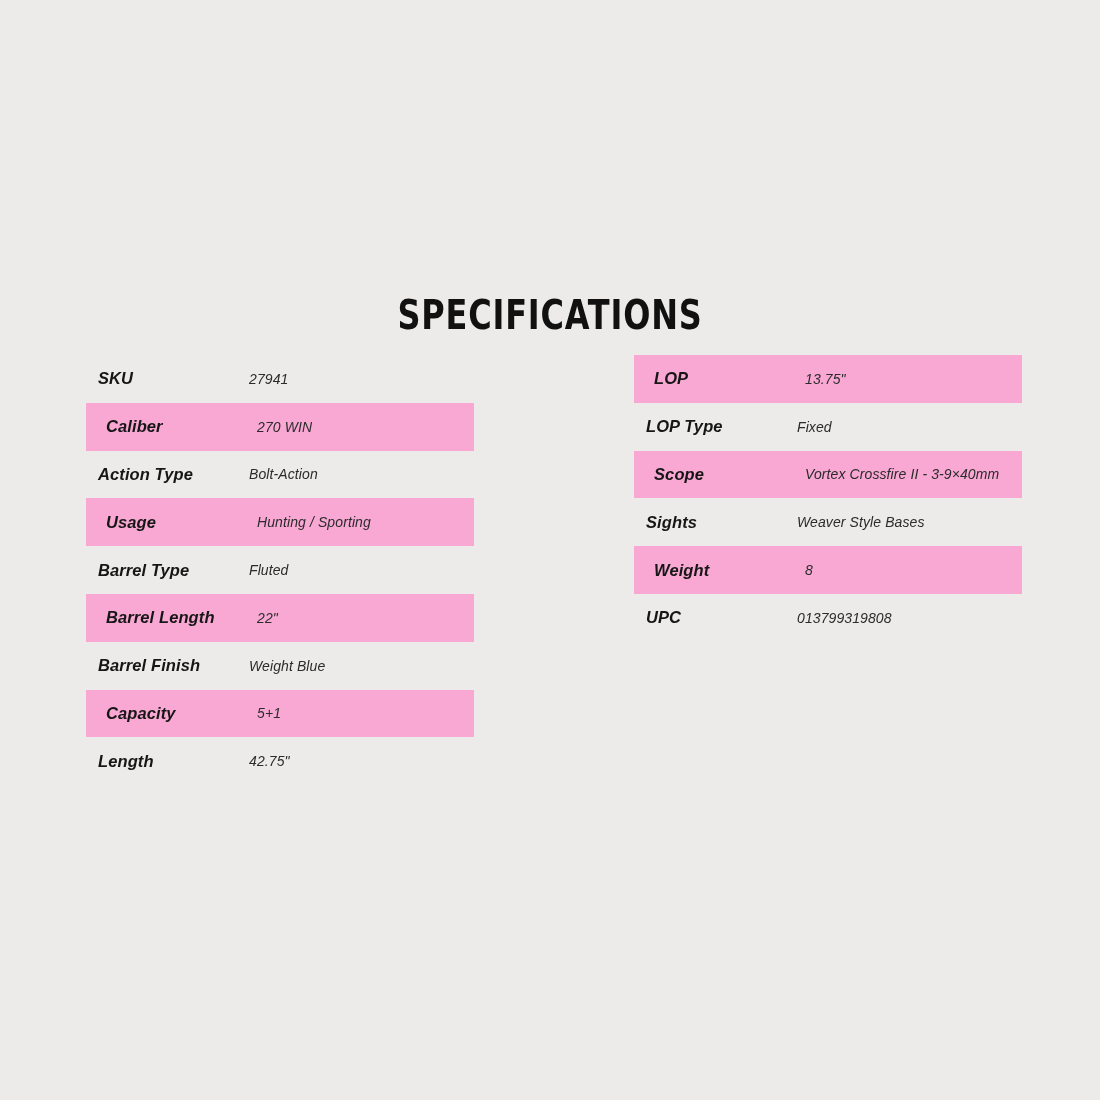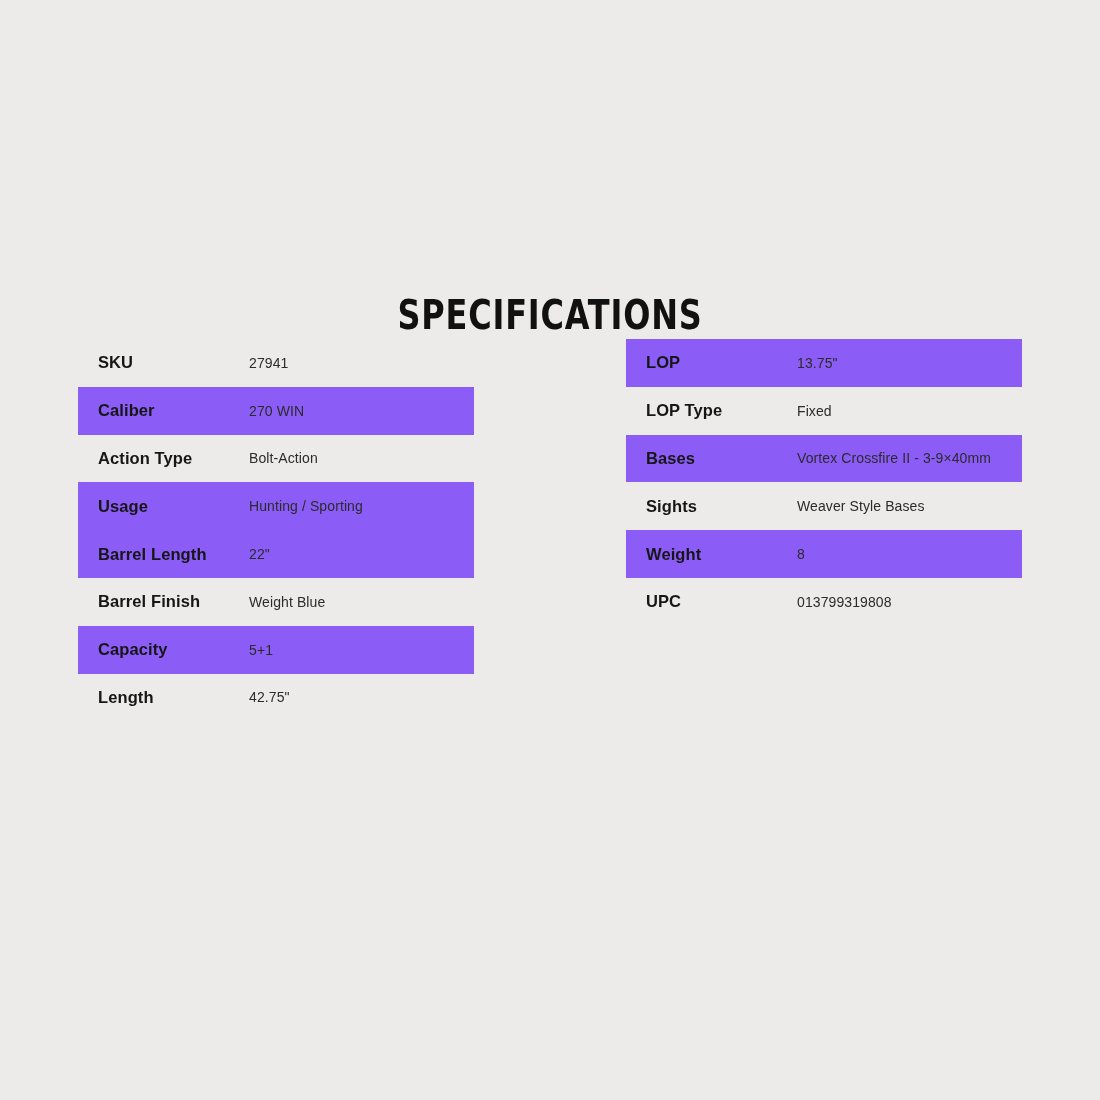--- a/index.html
+++ b/index.html
@@ -32,43 +32,45 @@
     font-weight: bold;
     font-size: 40px;
     letter-spacing: 1px;
     color: #111111;
     transform: scaleX(0.80);
     transform-origin: center top;
   }
 
   .tables {
     position: absolute;
-    top: 339px;
+    top: 355px;
     left: 78px;
     width: 944px;
     display: flex;
     justify-content: space-between;
     gap: 48px;
+    font-style: italic;
   }
 
   .spec-table {
     width: 396px;
     flex: 0 0 396px;
   }
 
   .spec-row {
     display: flex;
     align-items: center;
     height: 47.8px;
     padding-left: 20px;
     box-sizing: border-box;
   }
 
   .spec-row.shaded {
-    background: #8b5cf6;
+    background: #f9a8d4;
+    margin-left: 8px;
   }
 
   .spec-label {
     flex: 0 0 151px;
     font-size: 16.5px;
     font-weight: bold;
     color: #161616;
     letter-spacing: 0.1px;
   }
 
@@ -100,20 +102,24 @@
           <div class="spec-value">270 WIN</div>
         </div>
         <div class="spec-row">
           <div class="spec-label">Action Type</div>
           <div class="spec-value">Bolt-Action</div>
         </div>
         <div class="spec-row shaded">
           <div class="spec-label">Usage</div>
           <div class="spec-value">Hunting / Sporting</div>
         </div>
+        <div class="spec-row">
+          <div class="spec-label">Barrel Type</div>
+          <div class="spec-value">Fluted</div>
+        </div>
         <div class="spec-row shaded">
           <div class="spec-label">Barrel Length</div>
           <div class="spec-value">22"</div>
         </div>
         <div class="spec-row">
           <div class="spec-label">Barrel Finish</div>
           <div class="spec-value">Weight Blue</div>
         </div>
         <div class="spec-row shaded">
           <div class="spec-label">Capacity</div>
@@ -128,21 +134,21 @@
     <div class="spec-table" id="right-column">
         <div class="spec-row shaded">
           <div class="spec-label">LOP</div>
           <div class="spec-value">13.75"</div>
         </div>
         <div class="spec-row">
           <div class="spec-label">LOP Type</div>
           <div class="spec-value">Fixed</div>
         </div>
         <div class="spec-row shaded">
-          <div class="spec-label">Bases</div>
+          <div class="spec-label">Scope</div>
           <div class="spec-value">Vortex Crossfire II - 3-9×40mm</div>
         </div>
         <div class="spec-row">
           <div class="spec-label">Sights</div>
           <div class="spec-value">Weaver Style Bases</div>
         </div>
         <div class="spec-row shaded">
           <div class="spec-label">Weight</div>
           <div class="spec-value">8</div>
         </div>

